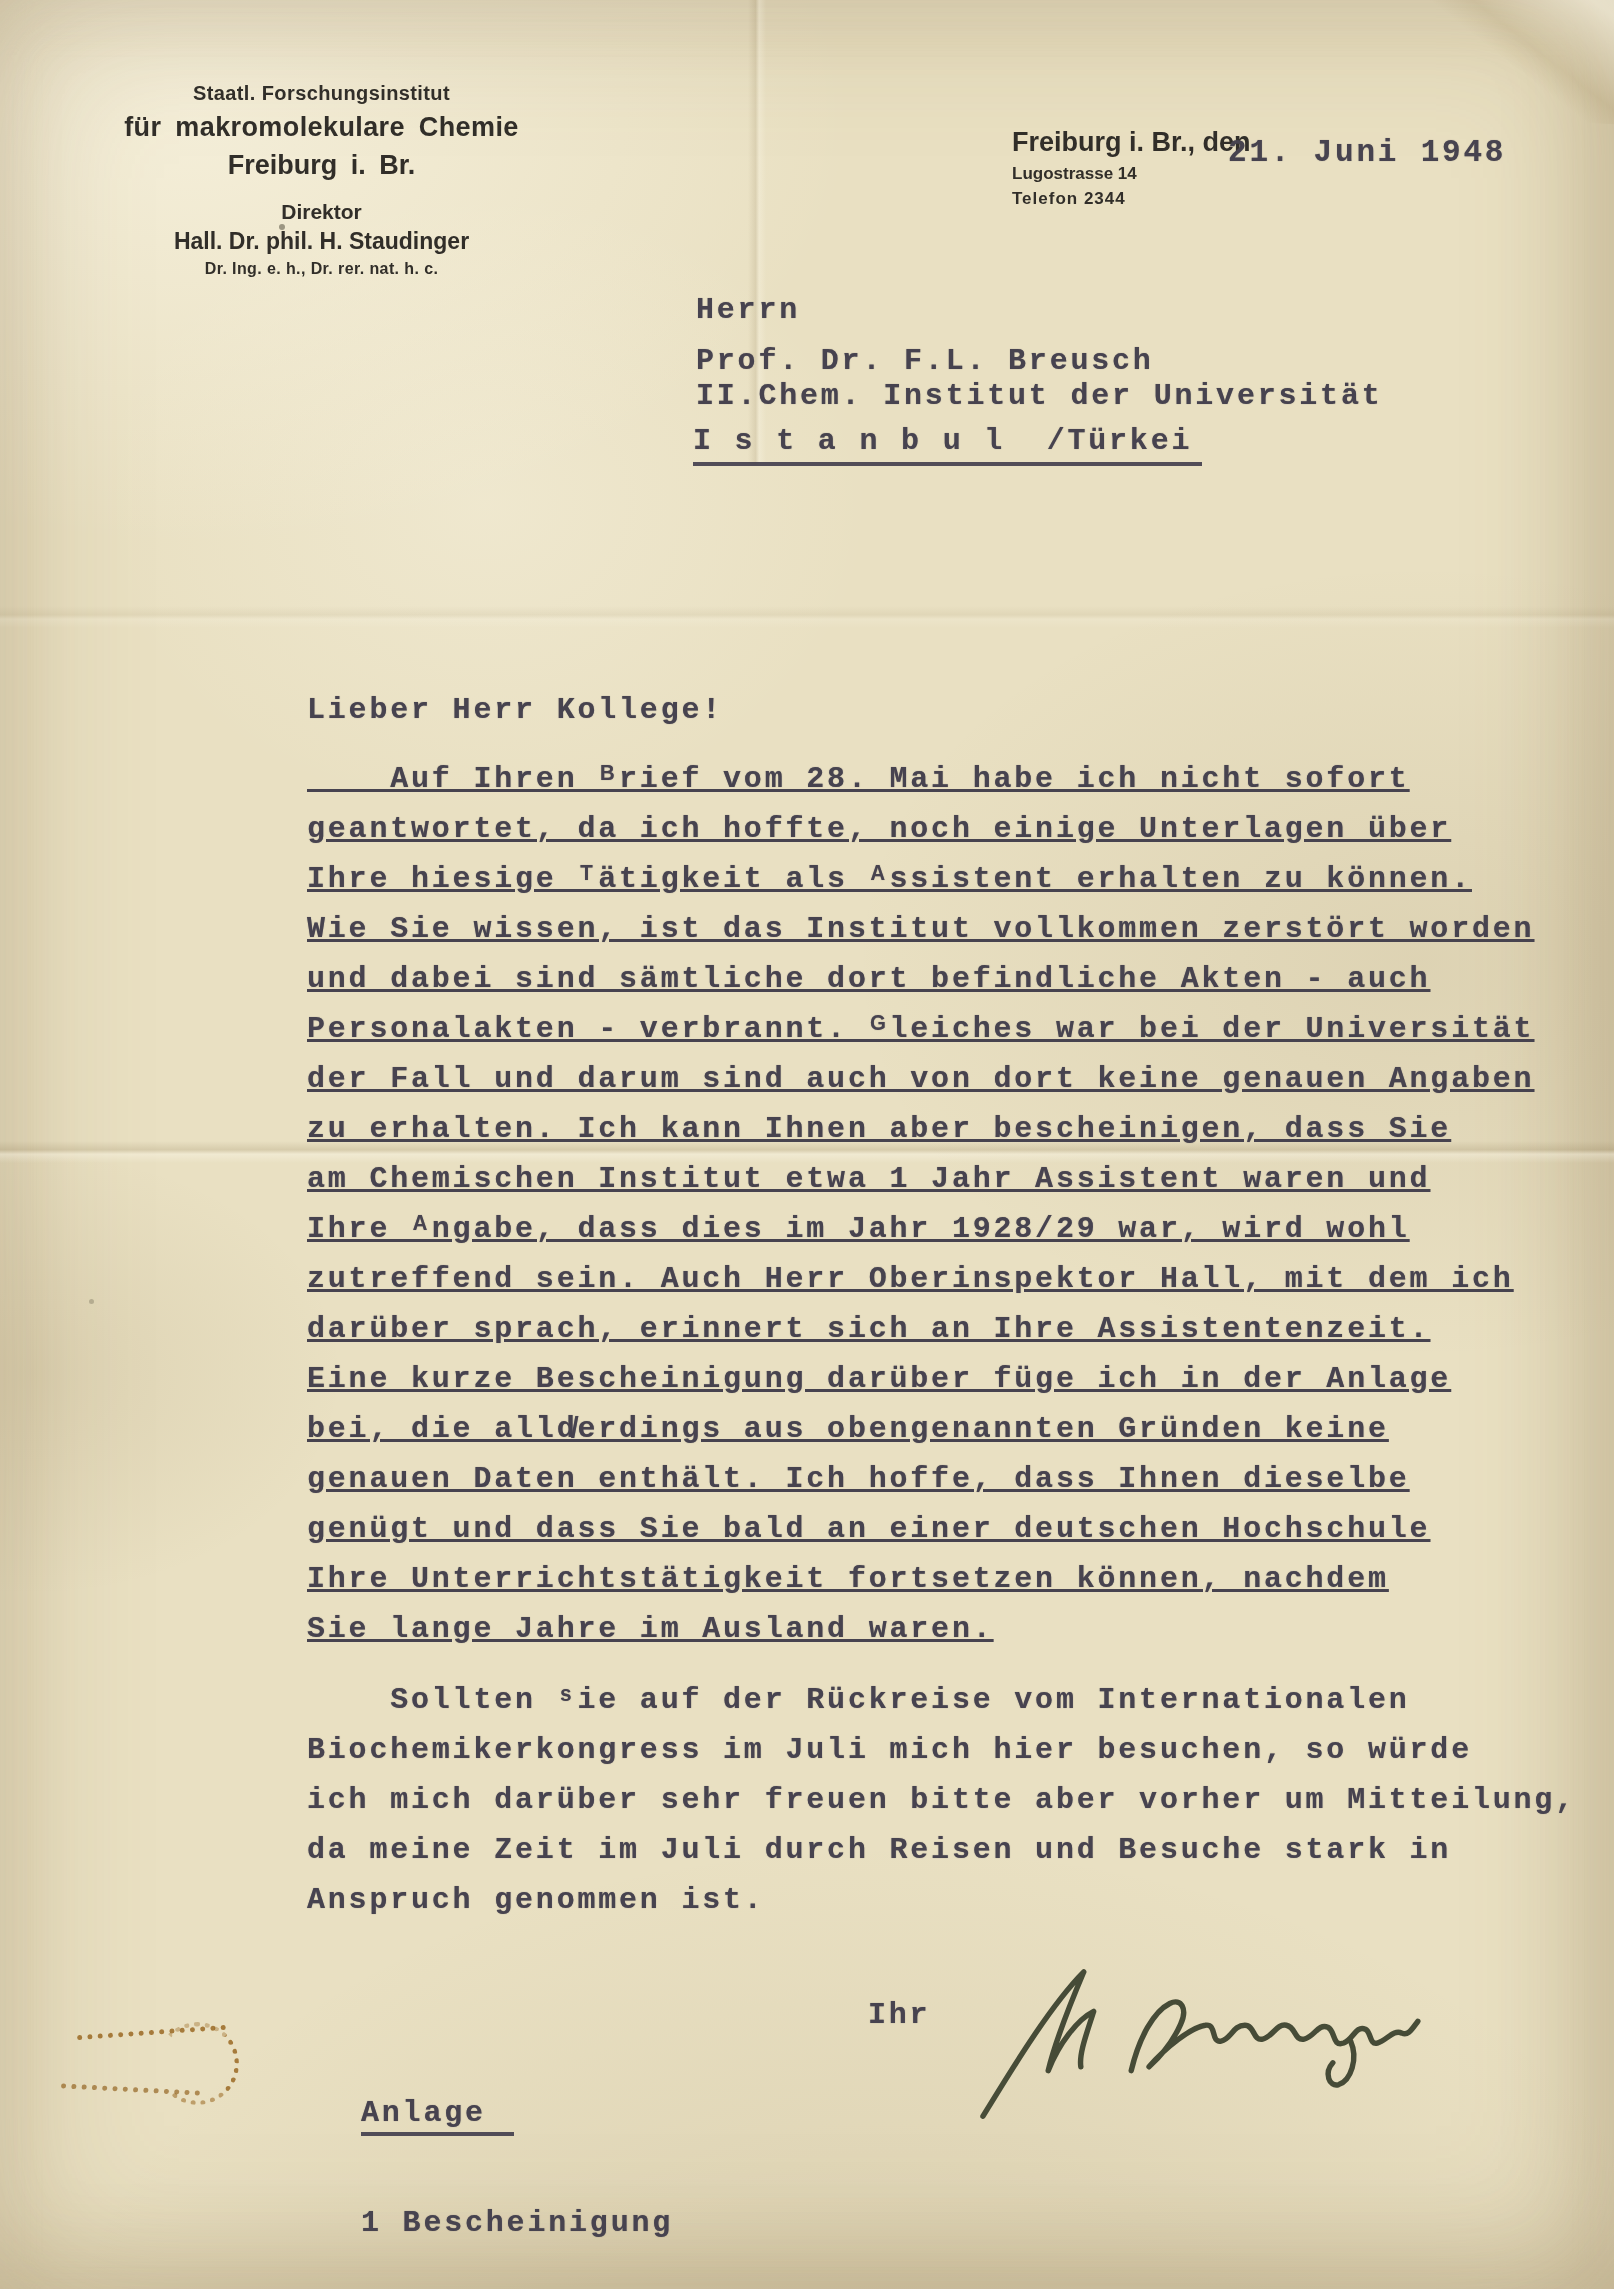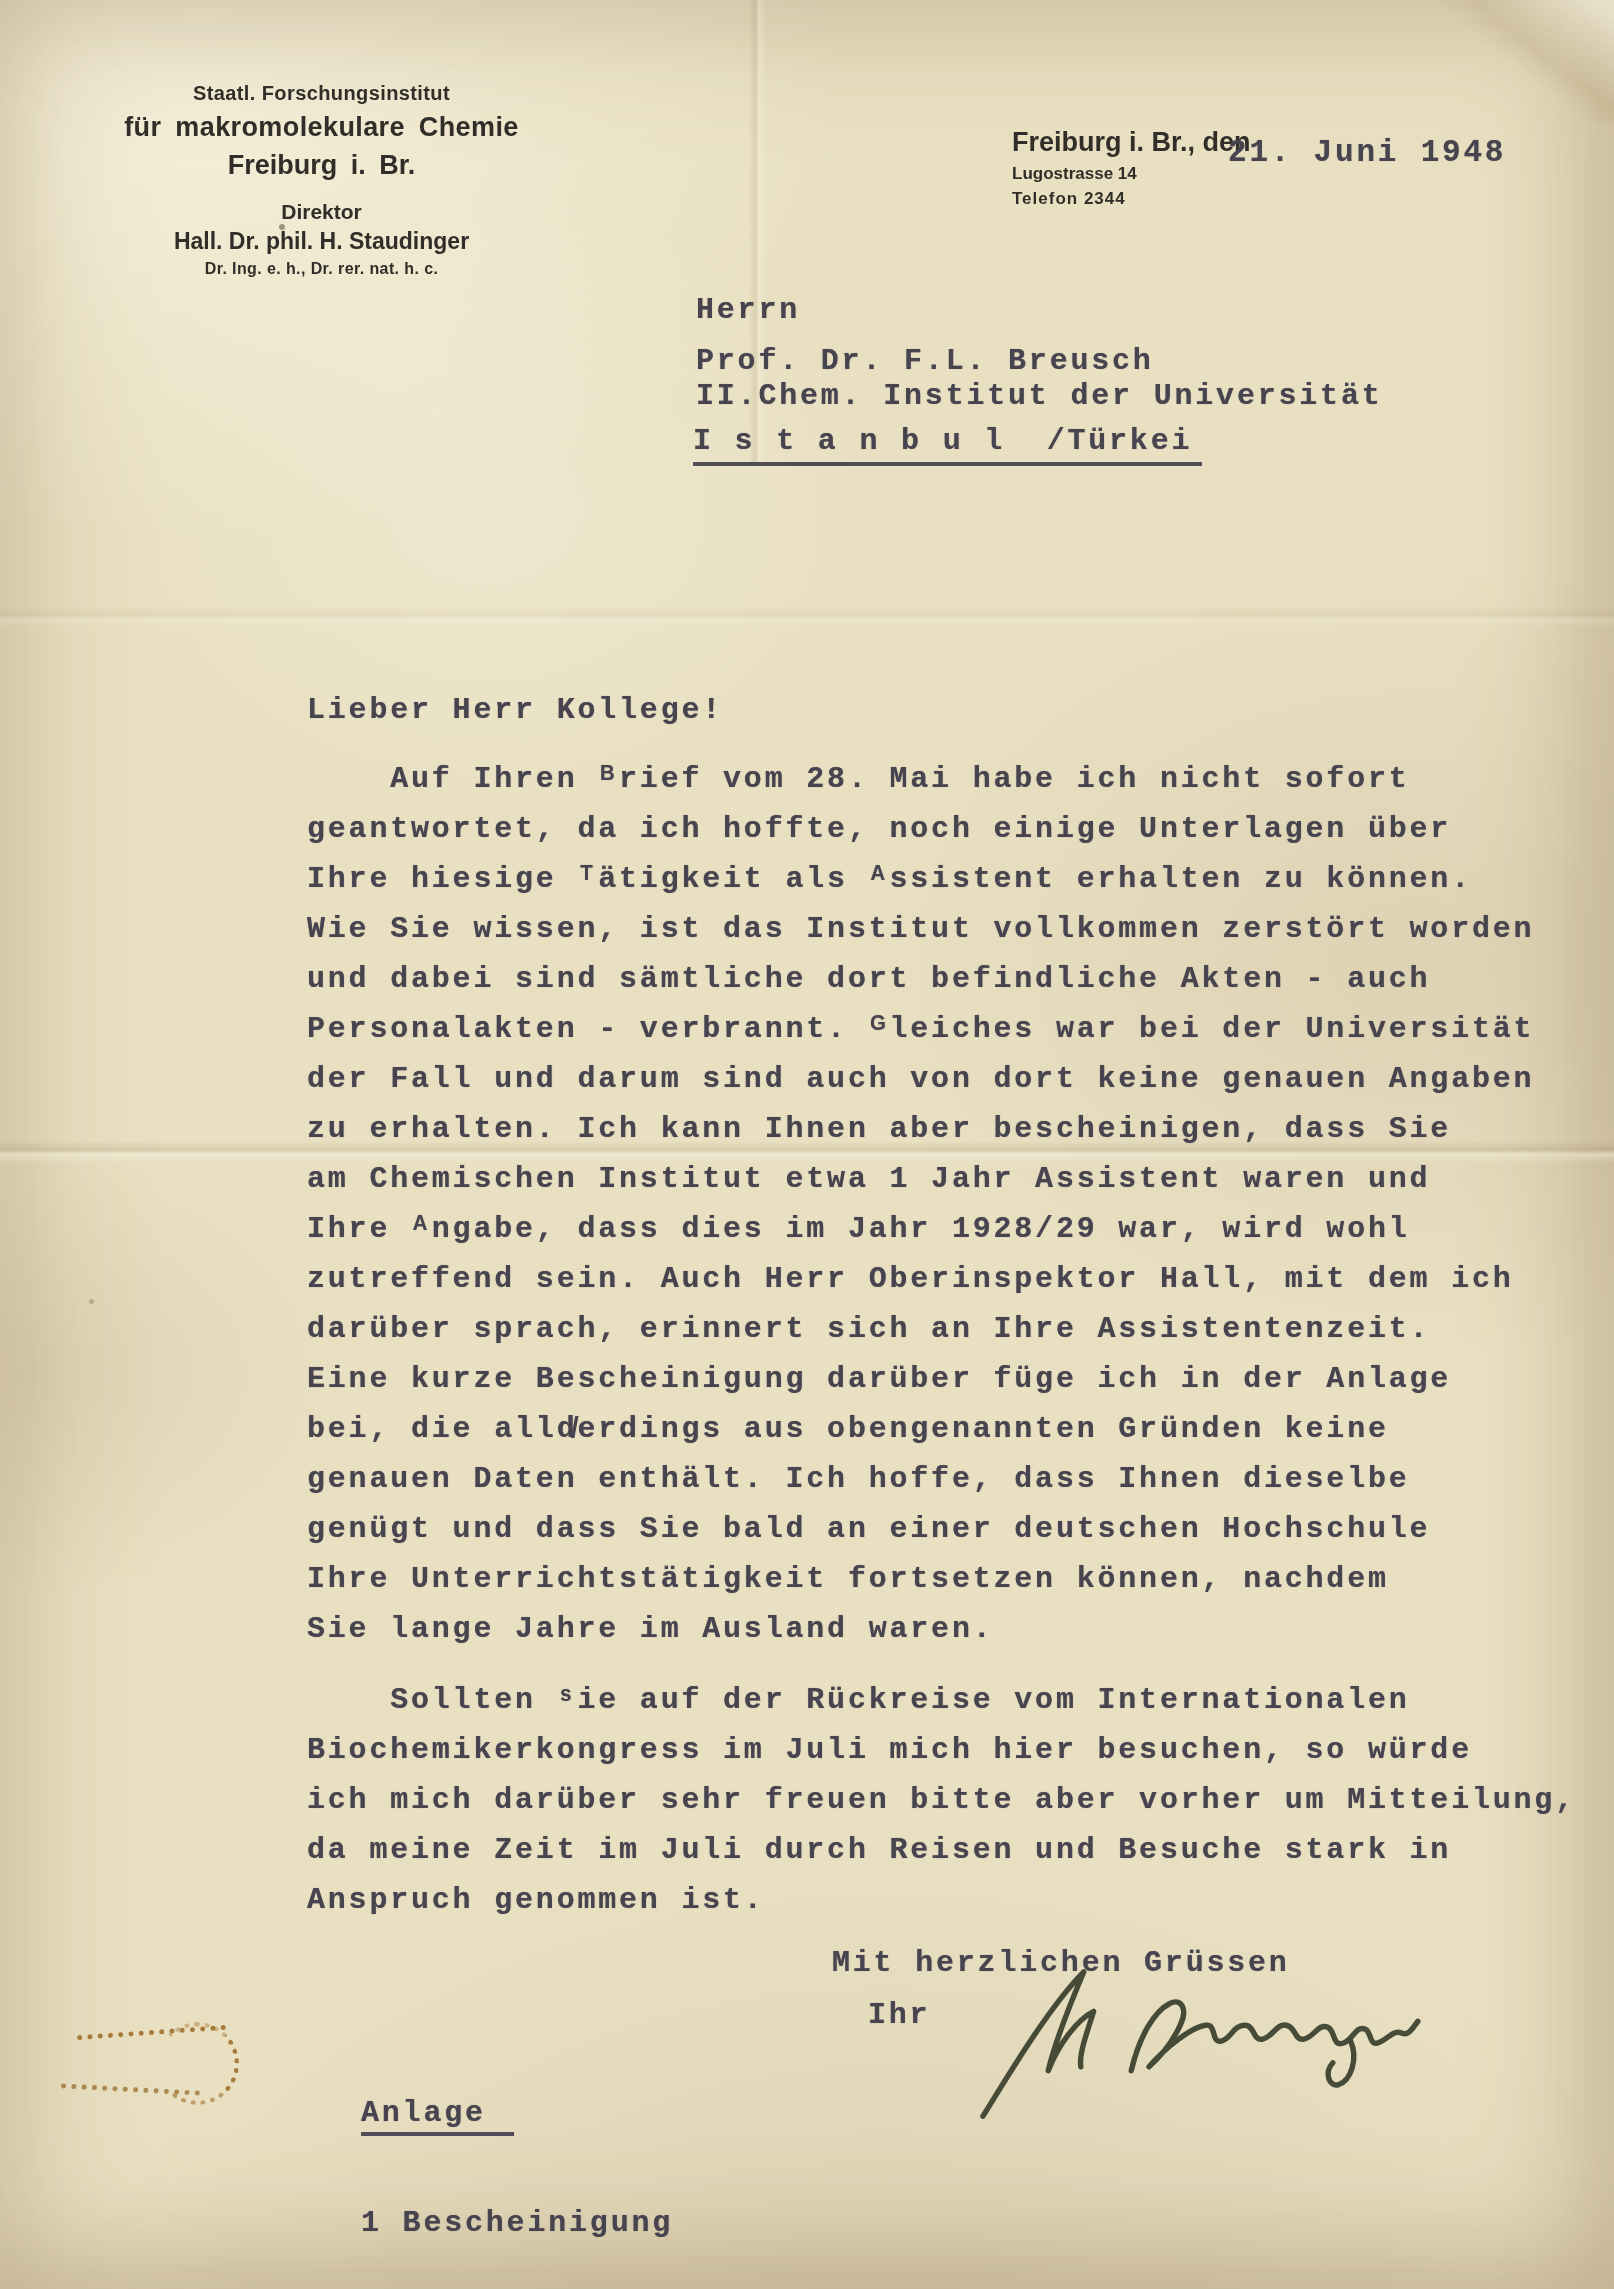--- a/index.html
+++ b/index.html
@@ -66,21 +66,21 @@
   }
   .abs{position:absolute;}
   #date{left:1228px;top:135px;font-size:31px;}
   #rcpt1{left:696px;top:293px;}
   #rcpt2{left:696px;top:344px;}
   #rcpt3{left:696px;top:379px;}
   #rcpt4{left:693px;top:424px;}
   #rcpt4 .u{display:inline-block;border-bottom:4px solid rgba(68,64,78,.92);padding-bottom:4px;padding-right:10px;}
   #salutation{left:307px;top:693px;}
   .para{position:absolute;left:307px;}
-  #para1{top:754px;}
+  #para1{top:754px;text-decoration:underline;}
   #para2{top:1675px;}
   .line{height:50px;line-height:50px;}
   #closing1{left:832px;top:1946px;}
   #closing2{left:868px;top:1998px;}
   #enclosure{left:361px;top:2028px;}
   #enclosure .u{display:inline-block;border-bottom:4px solid rgba(68,64,78,.92);padding-bottom:2px;padding-right:28px;}
   #enclosure .item{margin-top:2px;}
   
   #signature{position:absolute;left:955px;top:1962px;}
 </style>
@@ -119,21 +119,20 @@
   <div id="rcpt1" class="tw abs">Herrn</div>
   <div id="rcpt2" class="tw abs">Prof. Dr. F.L. Breusch</div>
   <div id="rcpt3" class="tw abs">II.Chem. Institut der Universität</div>
   <div id="rcpt4" class="tw abs"><span class="u">I s t a n b u l  /Türkei</span></div>
 
   <div id="salutation" class="tw abs">Lieber Herr Kollege!</div>
 
   <div id="para1" class="tw para"><div class="line">    Auf Ihren ᴮrief vom 28. Mai habe ich nicht sofort</div><div class="line">geantwortet, da ich hoffte, noch einige Unterlagen über</div><div class="line">Ihre hiesige ᵀätigkeit als ᴬssistent erhalten zu können.</div><div class="line">Wie Sie wissen, ist das Institut vollkommen zerstört worden</div><div class="line">und dabei sind sämtliche dort befindliche Akten - auch</div><div class="line">Personalakten - verbrannt. ᴳleiches war bei der Universität</div><div class="line">der Fall und darum sind auch von dort keine genauen Angaben</div><div class="line">zu erhalten. Ich kann Ihnen aber bescheinigen, dass Sie</div><div class="line">am Chemischen Institut etwa 1 Jahr Assistent waren und</div><div class="line">Ihre ᴬngabe, dass dies im Jahr 1928/29 war, wird wohl</div><div class="line">zutreffend sein. Auch Herr Oberinspektor Hall, mit dem ich</div><div class="line">darüber sprach, erinnert sich an Ihre Assistentenzeit.</div><div class="line">Eine kurze Bescheinigung darüber füge ich in der Anlage</div><div class="line">bei, die alld̸erdings aus obengenannten Gründen keine</div><div class="line">genauen Daten enthält. Ich hoffe, dass Ihnen dieselbe</div><div class="line">genügt und dass Sie bald an einer deutschen Hochschule</div><div class="line">Ihre Unterrichtstätigkeit fortsetzen können, nachdem</div><div class="line">Sie lange Jahre im Ausland waren.</div></div>
   <div id="para2" class="tw para"><div class="line">    Sollten ˢie auf der Rückreise vom Internationalen</div><div class="line">Biochemikerkongress im Juli mich hier besuchen, so würde</div><div class="line">ich mich darüber sehr freuen bitte aber vorher um Mitteilung,</div><div class="line">da meine Zeit im Juli durch Reisen und Besuche stark in</div><div class="line">Anspruch genommen ist.</div></div>
 
-  <div id="closing1" class="tw abs">Mit herzlichen Grüssen</div>
   <div id="closing2" class="tw abs">Ihr</div>
 
   <svg id="signature" width="475" height="168" viewBox="0 0 480 170" aria-label="signature">
     <g fill="none" stroke="#3e4430" stroke-width="5.5" stroke-linecap="round" stroke-linejoin="round" opacity=".95">
       <path d="M28,156 C55,112 96,44 130,10 C119,36 102,76 94,110 C105,82 124,58 140,50 C133,72 125,93 127,106"></path>
       <path d="M178,110 C186,76 201,50 217,42 C229,36 235,48 228,63 C220,81 206,97 196,106 C213,86 239,66 253,64 C265,62 258,82 269,80 C279,78 281,64 293,64 C303,64 301,80 311,78 C321,76 325,62 335,64 C345,66 343,80 353,78 C363,76 367,62 377,66 C385,70 381,86 393,82 C403,78 405,64 415,68 C421,71 419,84 427,82 C437,79 443,68 452,72 C458,75 462,68 468,60"></path>
       <path d="M400,80 C408,98 400,120 388,124 C378,127 373,112 382,102"></path>
     </g>
   </svg>
 

